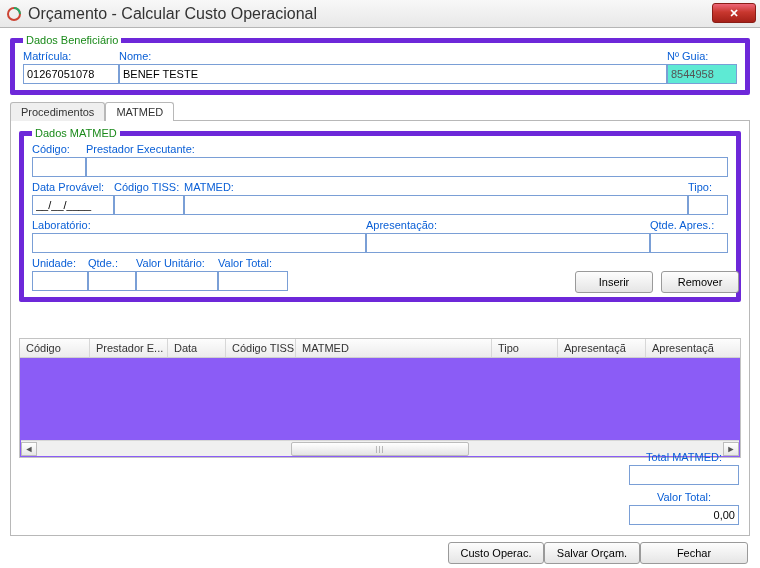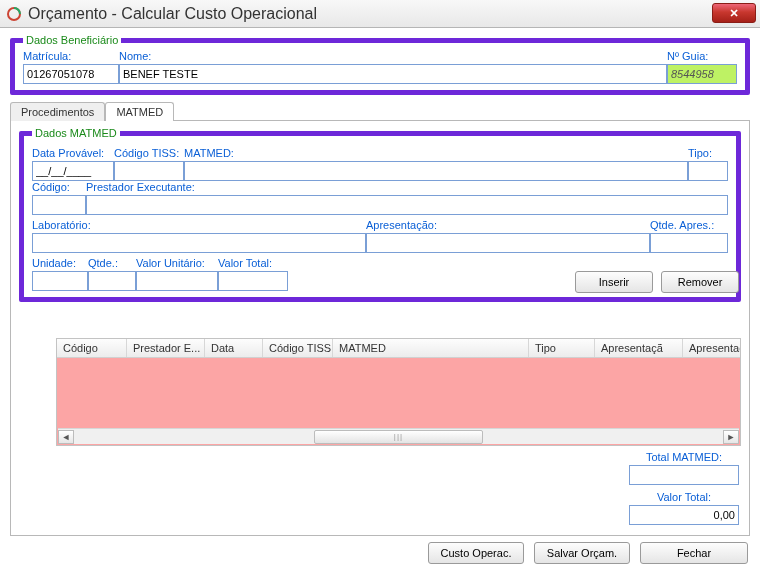--- a/index.html
+++ b/index.html
@@ -52,21 +52,21 @@
   .lbl { font-size: 11px; color: #0a5fd6; display: block; margin-bottom: 2px; }
 
   .inp {
     border: 1px solid #7a9fd6;
     font-size: 11px;
     padding: 2px 3px;
     height: 20px;
     background: #fff;
     color: #000;
   }
-  .inp.ro { background: #bef264; color: #555; font-style: italic; }
+  .inp.ro { background: #5eead4; color: #555; }
 
   .row { display: flex; }
 
   
   .benef .matric { width: 96px; }
   .benef .nome { flex: 1; }
   .benef .guia { width: 70px; }
 
   
   .tabs { display: flex; margin-top: 4px; position: relative; z-index: 2; }
@@ -115,26 +115,25 @@
     border-radius: 3px;
     background: linear-gradient(to bottom, #fdfdfd 0%, #e5e5e5 100%);
     cursor: pointer;
     text-align: center;
     display: inline-flex; align-items: center; justify-content: center;
   }
 
   
   .grid {
     border: 1px solid #c3c3c3;
-    height: 108px;
+    height: 120px;
     margin-top: 36px;
     position: relative;
-    background: #fca5a5;
+    background: #8b5cf6;
     overflow: hidden;
-    margin-left: 37px;
   }
   .grid-head { display: flex; background: linear-gradient(to bottom,#fdfdfd,#ececec); border-bottom: 1px solid #d0d0d0; }
   .gh {
     font-size: 11px; color: #333;
     padding: 3px 6px;
     border-right: 1px solid #d7d7d7;
     white-space: nowrap; overflow: hidden;
   }
   .gh:last-child { border-right: none; }
   .gh.c1 { width: 70px; }
@@ -168,21 +167,21 @@
     content: "|||"; font-size: 8px; color: #9a9a9a;
     position: absolute; left: 50%; top: 50%; transform: translate(-50%,-55%);
     letter-spacing: 1px;
   }
 
   .totals { position: absolute; right: 10px; bottom: 10px; width: 110px; }
   .totals .lbl { text-align: center; }
   .totals .inp { width: 100%; text-align: right; }
 
   .footer-btns {
-    display: flex; gap: 10px; justify-content: flex-end;
+    display: flex; justify-content: flex-end;
     padding: 6px 2px 0 0;
   }
   .footer-btns .btn { width: 96px; }
   .footer-btns .btn.small { width: 108px; }
 
   .hdr-group { display:flex; flex-direction:column; }
 </style>
 </head>
 <body>
 
@@ -222,47 +221,47 @@
   <div class="tabs">
     <div class="tab">Procedimentos</div>
     <div class="tab active">MATMED</div>
   </div>
 
   <div class="tab-panel">
 
     <fieldset class="matmed-grp">
       <legend>Dados MATMED</legend>
 
+      <div class="row matmed-row1">
+        <div class="hdr-group">
+          <span class="lbl">Código:</span>
+          <input class="inp codigo" value="" style="">
+        </div>
+        <div class="hdr-group" style="flex:1">
+          <span class="lbl">Prestador Executante:</span>
+          <input class="inp prest" value="" style="">
+        </div>
+      </div>
+
       <div class="row matmed-row2" style="margin-top:4px;">
         <div class="hdr-group">
           <span class="lbl">Data Provável:</span>
           <input class="inp dataprov" value="__/__/____" style="">
         </div>
         <div class="hdr-group">
           <span class="lbl">Código TISS:</span>
           <input class="inp ctiss" value="" style="">
         </div>
         <div class="hdr-group" style="flex:1">
           <span class="lbl">MATMED:</span>
           <input class="inp matmed-name" value="" style="">
         </div>
         <div class="hdr-group">
           <span class="lbl">Tipo:</span>
           <input class="inp tipo" value="" style="">
-        </div>
-      </div>
-
-      <div class="row matmed-row1">
-        <div class="hdr-group">
-          <span class="lbl">Código:</span>
-          <input class="inp codigo" value="" style="">
-        </div>
-        <div class="hdr-group" style="flex:1">
-          <span class="lbl">Prestador Executante:</span>
-          <input class="inp prest" value="" style="">
         </div>
       </div>
 
       <div class="row matmed-row3" style="margin-top:4px;">
         <div class="hdr-group">
           <span class="lbl">Laboratório:</span>
           <input class="inp lab" value="" style="">
         </div>
         <div class="hdr-group" style="flex:1">
           <span class="lbl">Apresentação:</span>

